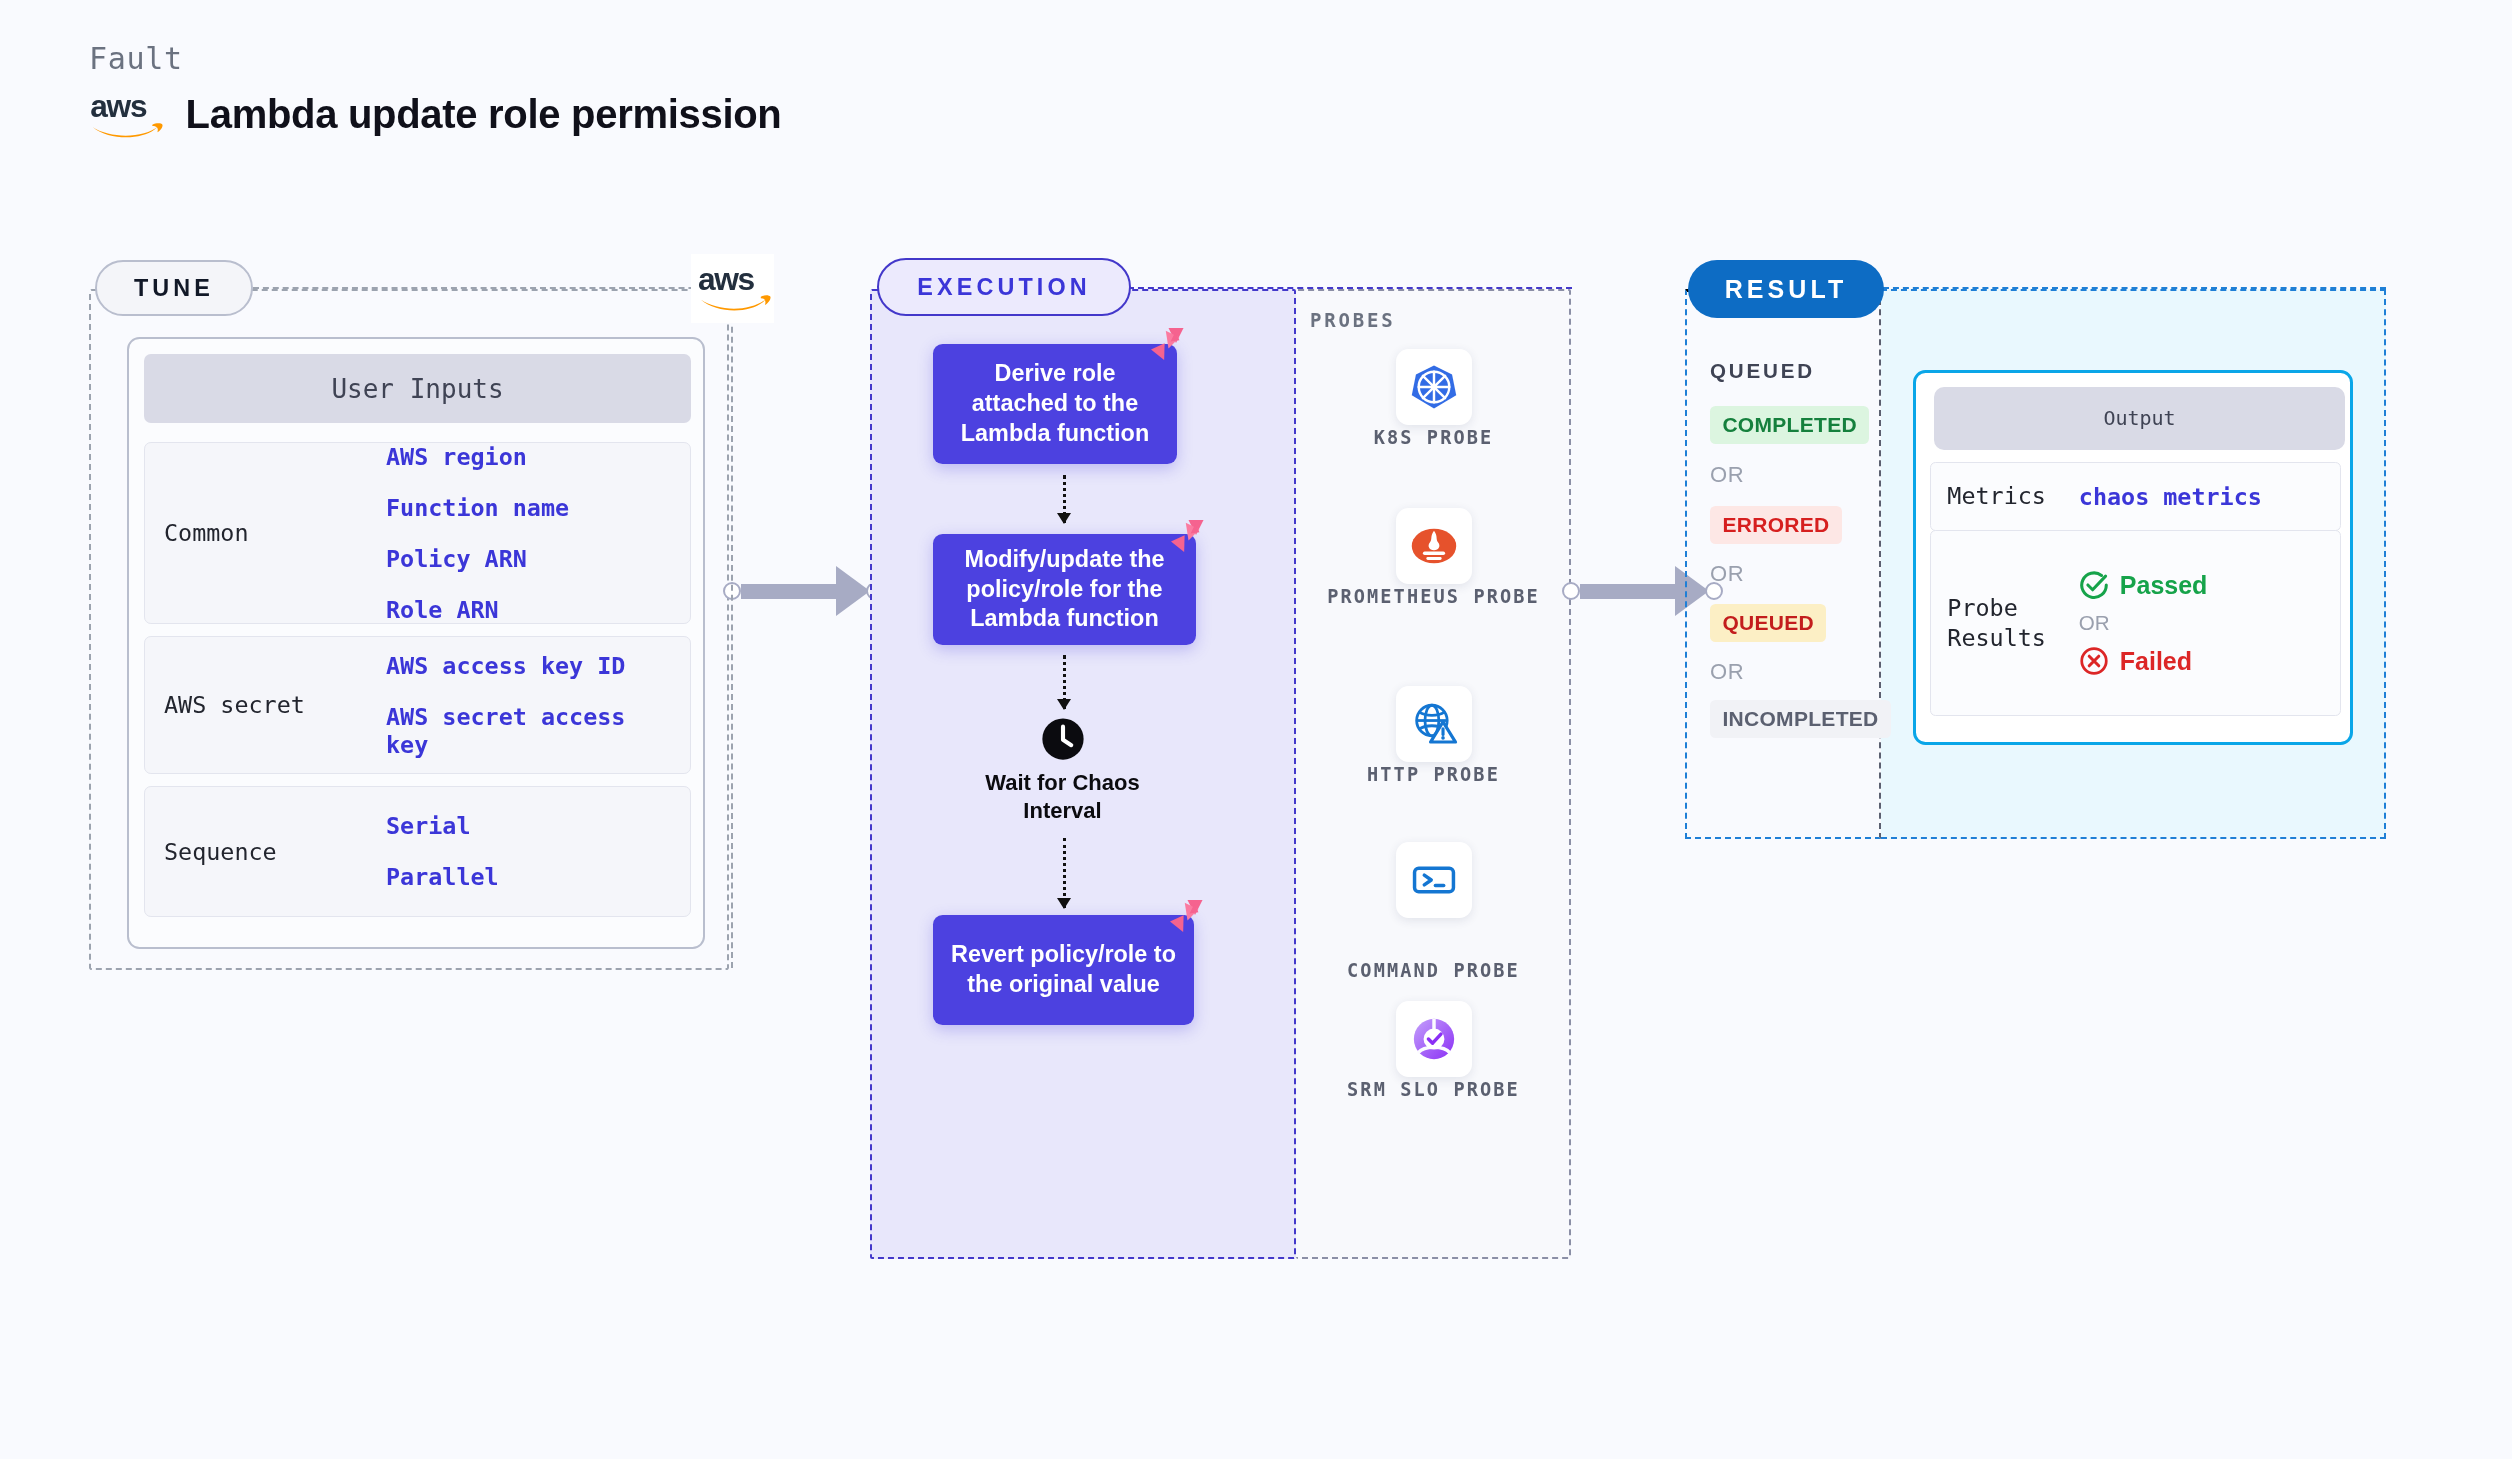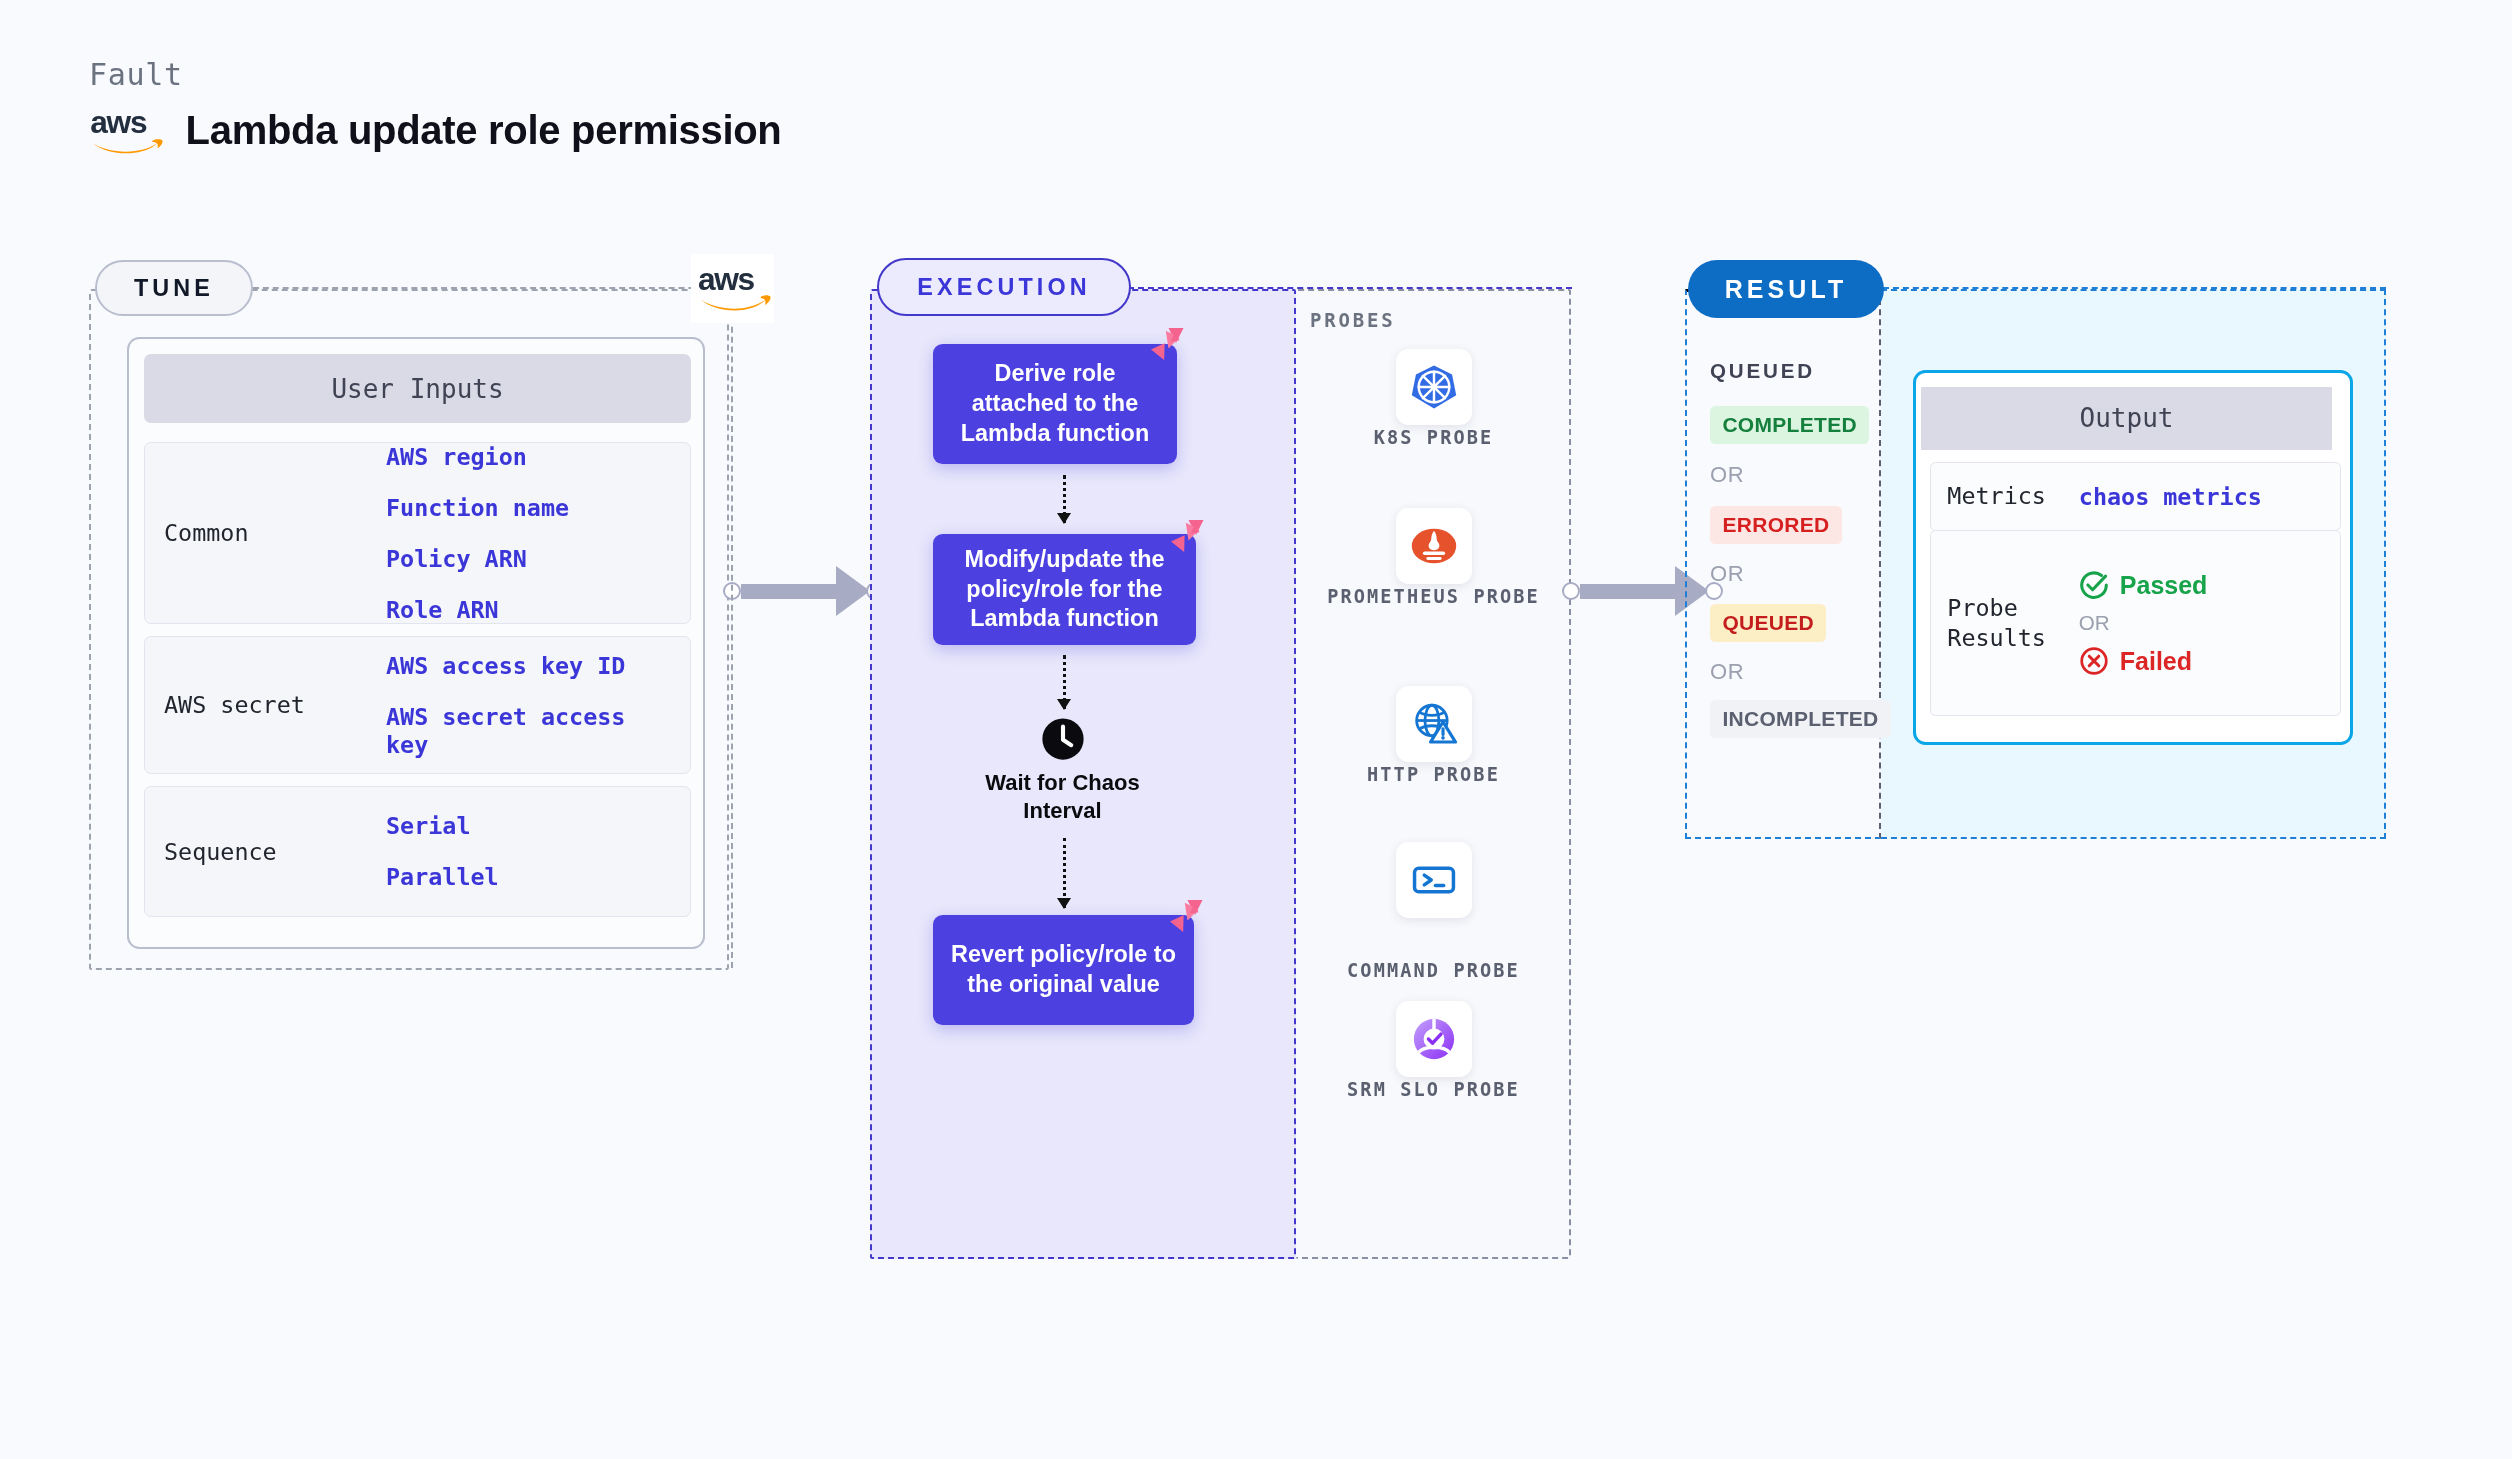--- a/index.html
+++ b/index.html
@@ -5,21 +5,21 @@
   * { box-sizing: border-box; margin: 0; padding: 0; }
   html, body {
     width: 2512px; height: 1459px;
     background: #f9fafe;
     font-family: "Liberation Sans", sans-serif;
     overflow: hidden;
   }
   .page { position: relative; width: 2512px; height: 1459px; }
 
   
-  .header { position: absolute; left: 89px; top: 57px; }
+  .header { position: absolute; left: 89px; top: 41px; }
   .fault-label {
     font-family: "DejaVu Sans Mono", monospace;
     font-size: 30px; color: #6b7280; letter-spacing: 0.7px;
   }
   .title-row { display: flex; align-items: center; margin-top: 12.4px; }
   .aws-logo-head { width: 76px; height: 52px; position: relative; flex: 0 0 auto; }
   .page-title {
     font-size: 40px; font-weight: bold; color: #10101a;
     margin-left: 20.6px; letter-spacing: -0.3px;
   }
@@ -141,24 +141,24 @@
   .or-text {
     position: absolute; left: 1710px; font-size: 22px; color: #9aa0ae;
     letter-spacing: 0.7px;
   }
 
   .output-card {
     position: absolute; left: 1913px; top: 370px; width: 440px; height: 375px;
     background: #ffffff; border: 3.4px solid #0aa6e8; border-radius: 12.4px;
   }
   .output-head {
-    position: absolute; left: 5px; top: 13.8px; width: 411px; height: 63px;
-    background: #d9dae6; border-radius: 1px;
+    position: absolute; left: 18px; top: 13.8px; width: 411px; height: 63px;
+    background: #d9dae6; border-radius: 10px;
     display: flex; align-items: center; justify-content: center;
-    font-family: "DejaVu Sans Mono", monospace; font-size: 26px; color: #3f4354;
+    font-family: "DejaVu Sans Mono", monospace; font-size: 20px; color: #3f4354;
   }
   .output-row {
     position: absolute; left: 13.8px; width: 411px;
     background: #fbfcfe; border: 1.4px solid #e3e5ee; border-radius: 5.5px;
     display: flex; align-items: center;
   }
   .or-label {
     width: 148px; padding-left: 16.5px;
     font-family: "DejaVu Sans Mono", monospace; font-size: 23.4px; color: #22252e;
     line-height: 1.3;

